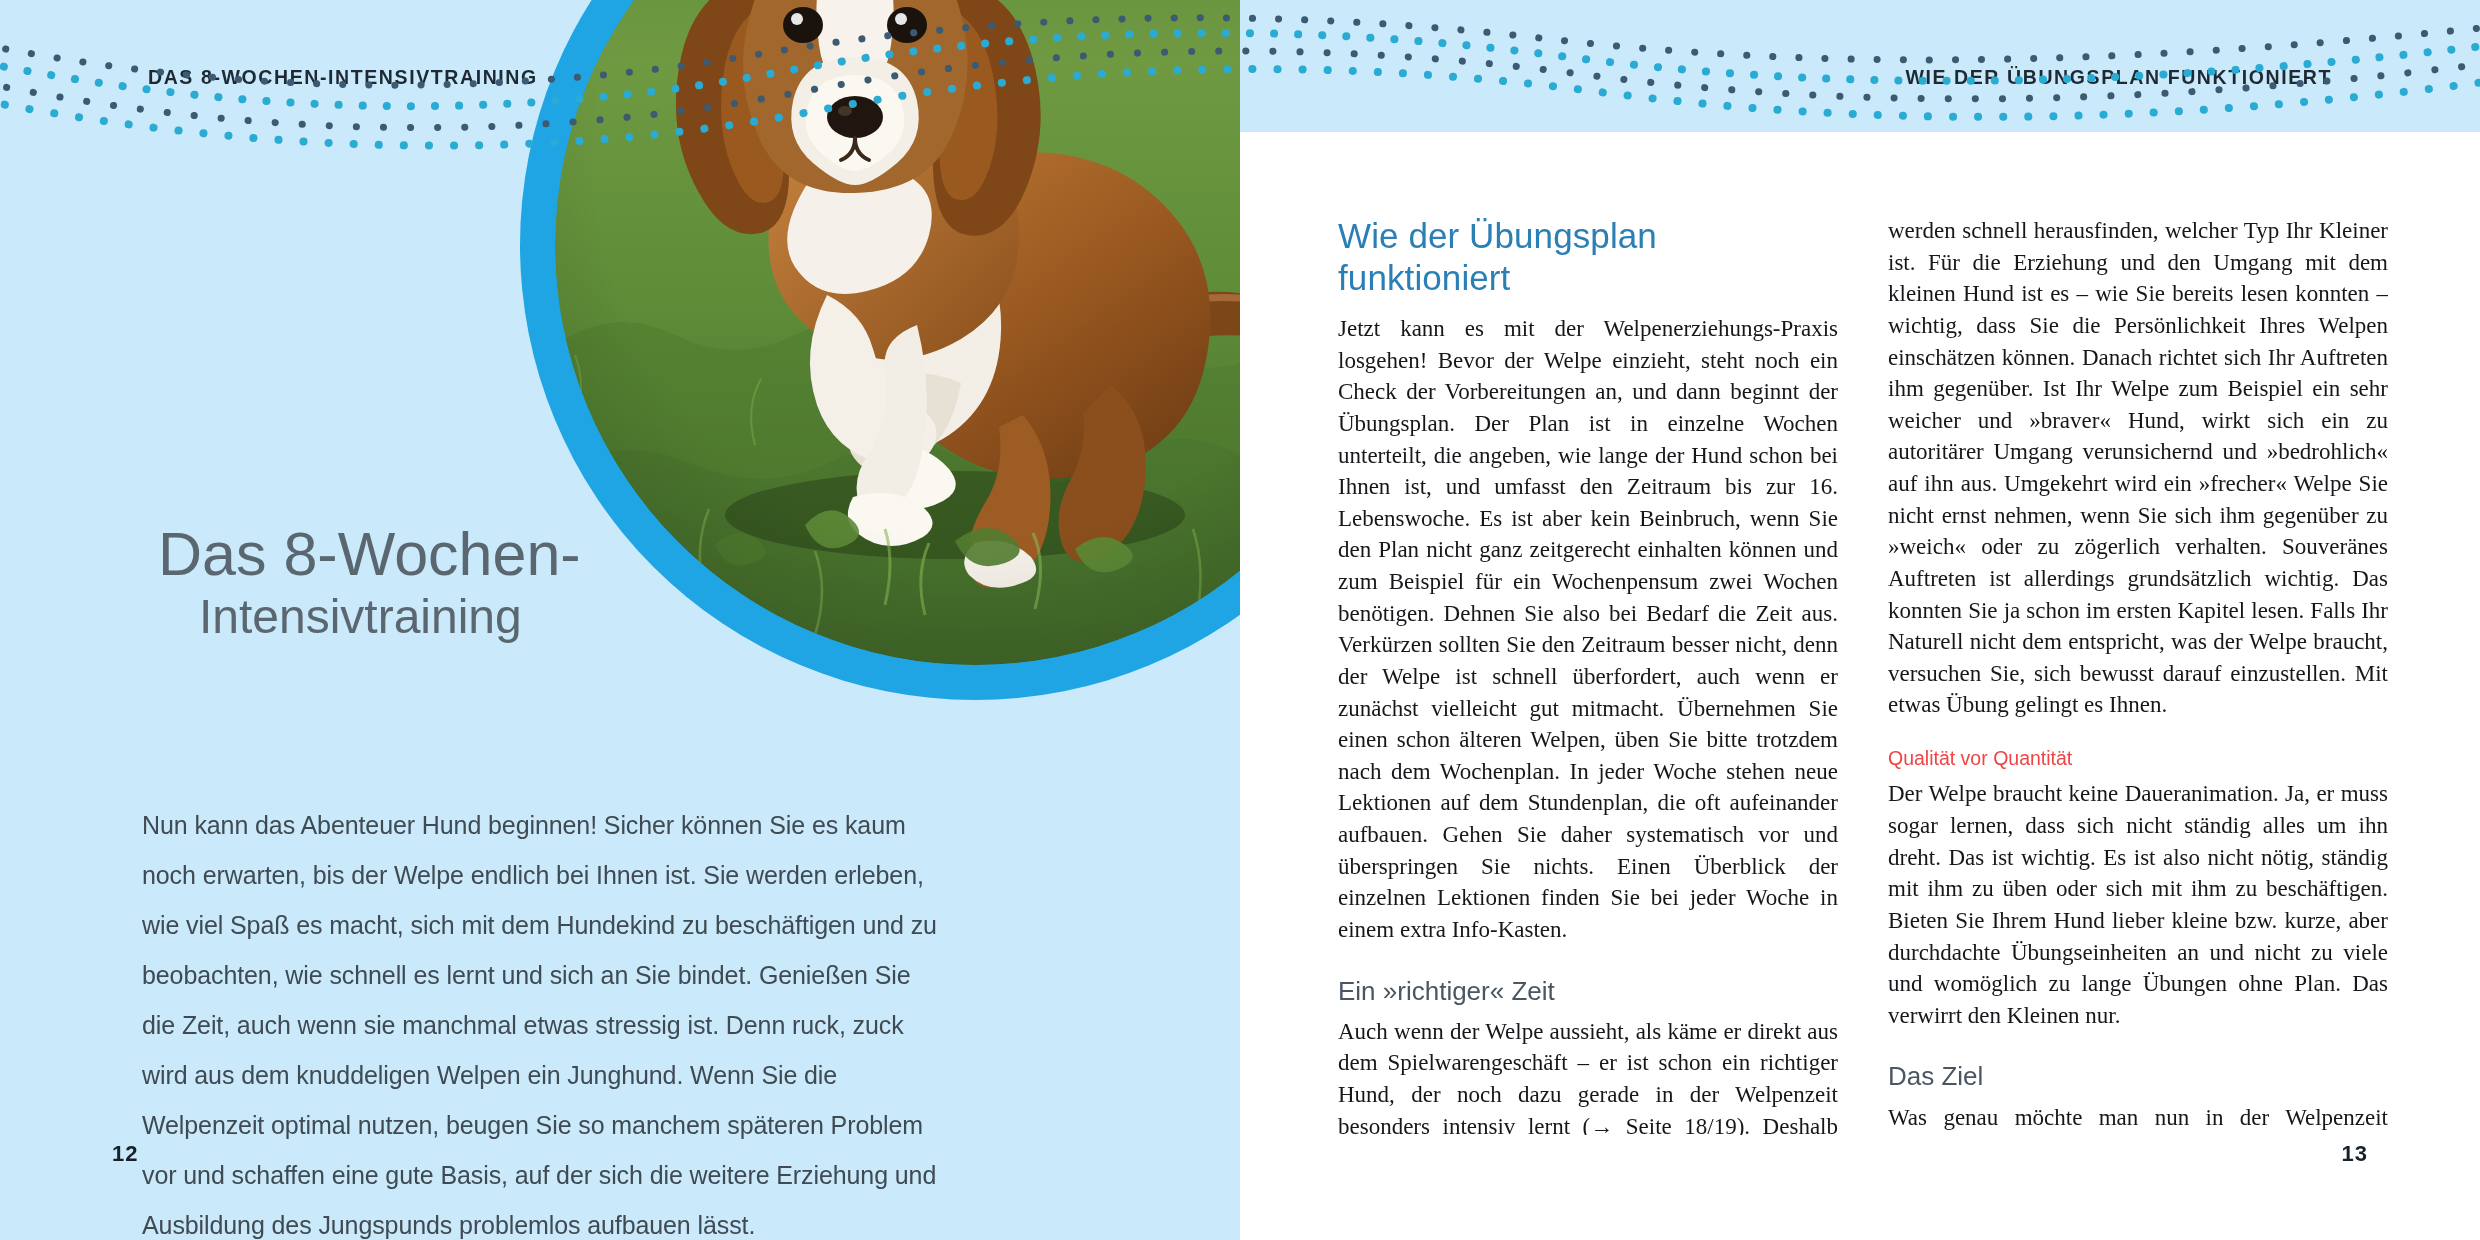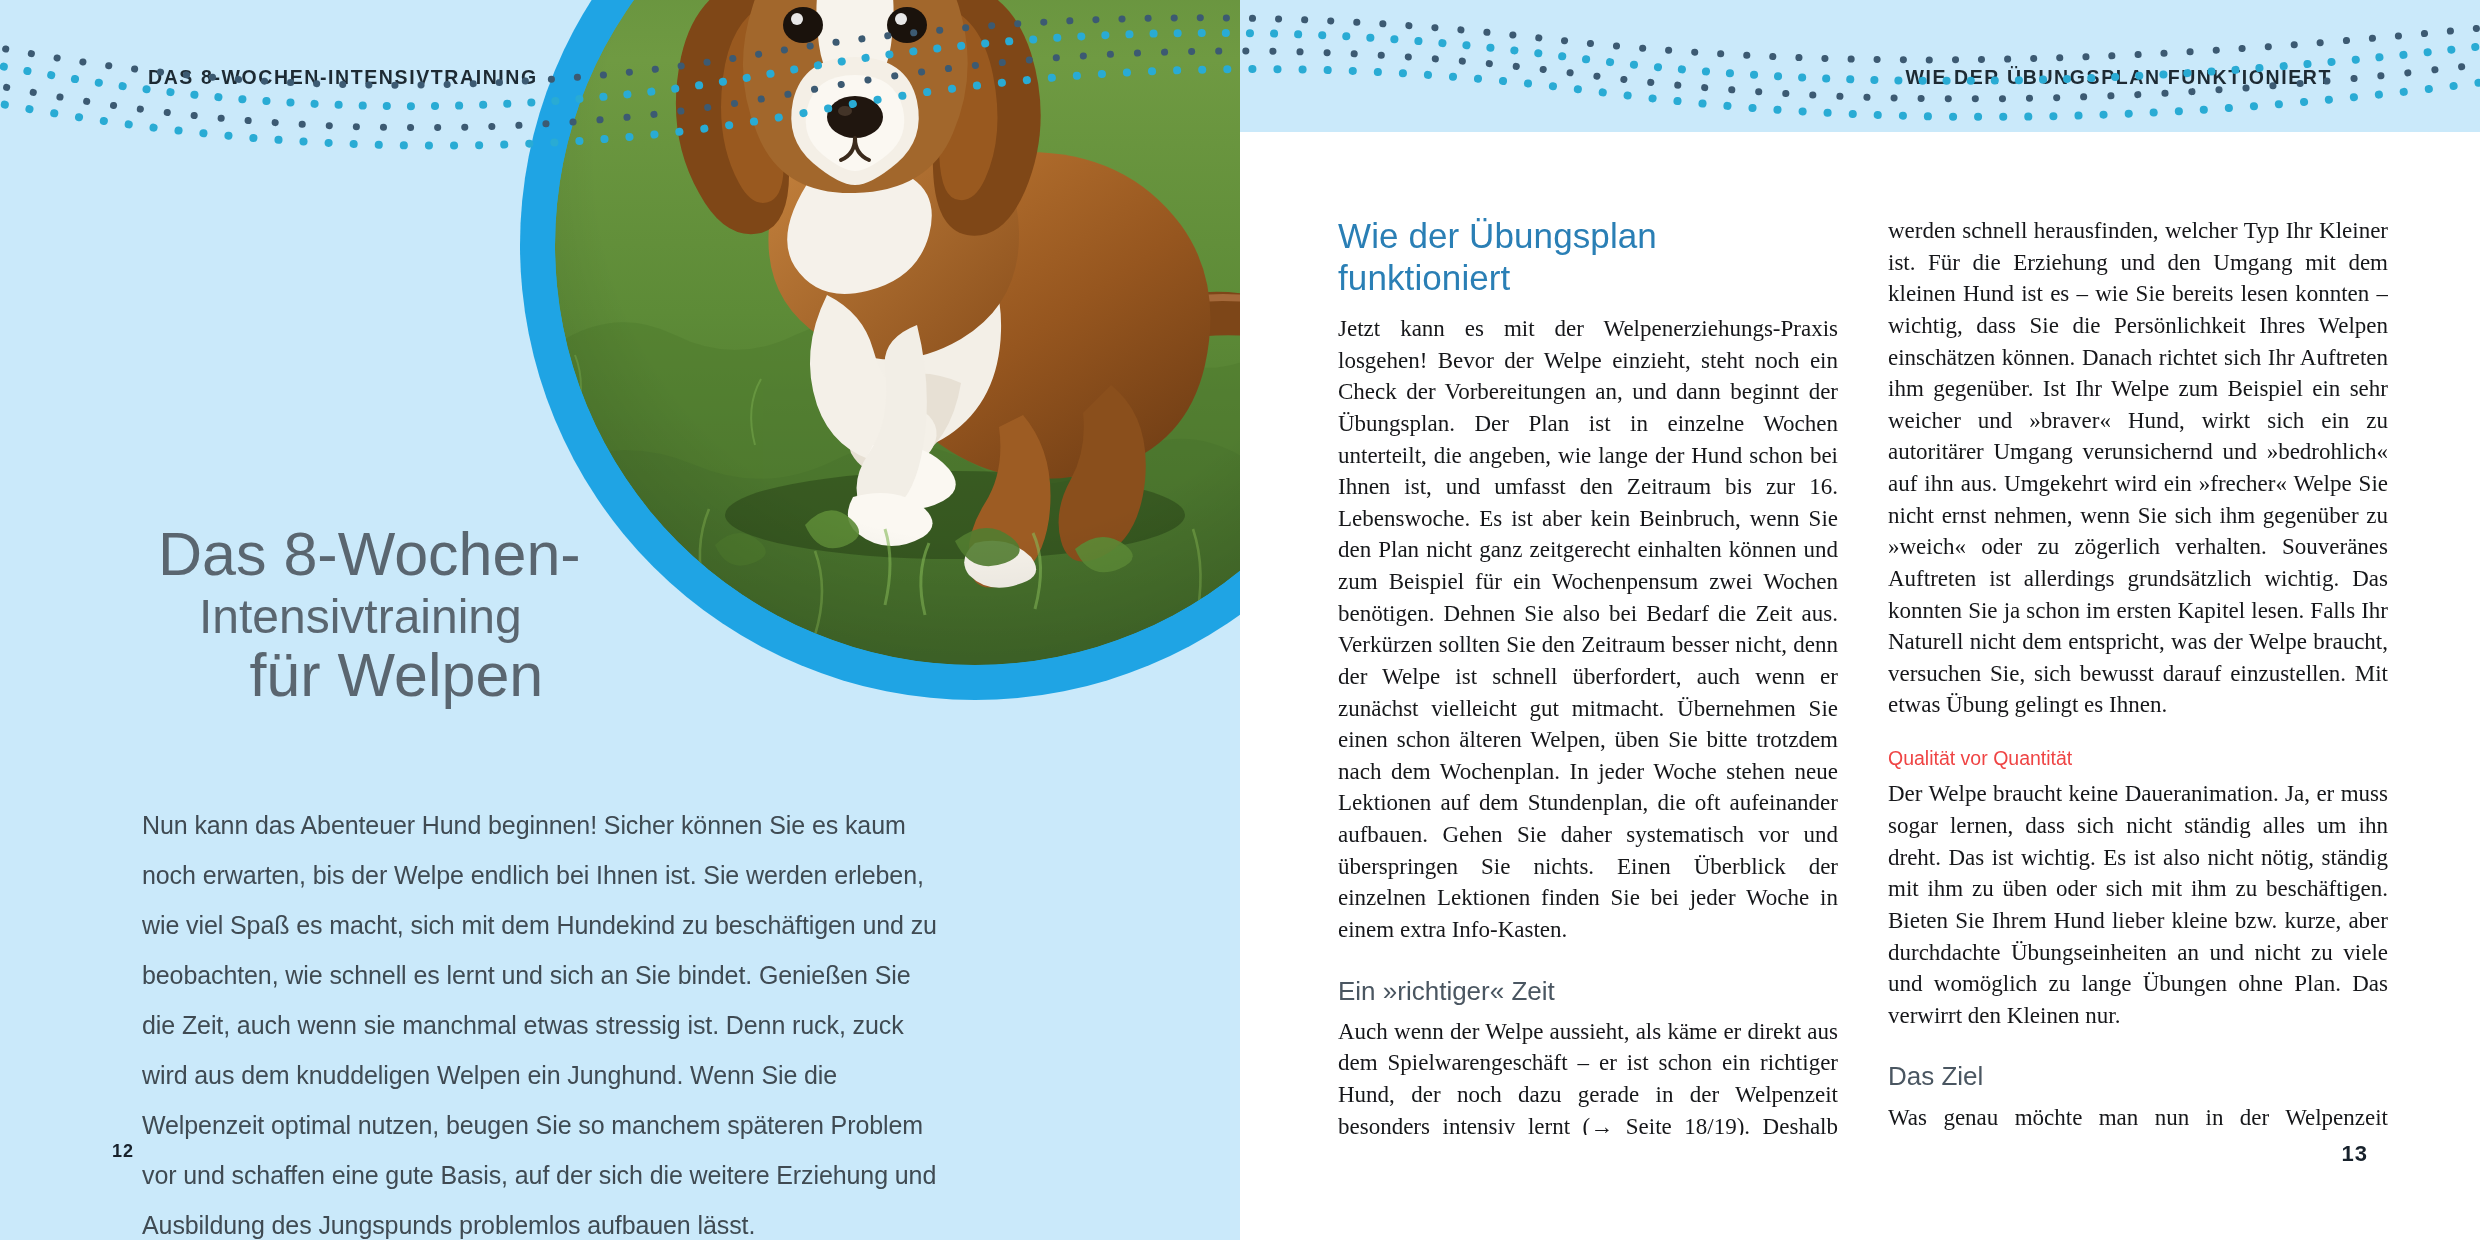--- a/index.html
+++ b/index.html
@@ -45,21 +45,21 @@
   .big-title .l2{display:block;font-size:48px;margin-top:8px;}
   .big-title .l3{display:block;font-size:61px;padding-left:72px;margin-top:2px;}
 
   .intro{
     position:absolute;left:142px;top:800px;width:800px;
     font-size:25px;line-height:2.0;color:#3f4a52;
     font-weight:400;letter-spacing:-0.1px;
   }
   .folio-left{
     position:absolute;left:112px;top:1141px;
-    font-size:18px;font-weight:700;color:#17212b;letter-spacing:1px;
+    font-size:22px;font-weight:700;color:#17212b;letter-spacing:1px;
   }
 
   
   .page-right{
     position:absolute;left:1240px;top:0;width:1240px;height:1240px;
     background:#ffffff;overflow:hidden;
   }
   .band{
     position:absolute;left:0;top:0;width:1240px;height:132px;
     background:#cae9fa;
@@ -234,21 +234,20 @@
           <rect width="840" height="840" fill="url(#vign)"></rect>
         </g>
       </svg>
     </div>
 
     <div class="running-head-left">DAS 8-WOCHEN-INTENSIVTRAINING</div>
 
     <div class="big-title">
       <span class="l1">Das 8-Wochen-</span>
       <span class="l2">Intensivtraining</span>
-      <span class="l3">für Welpen</span>
     </div>
 
     <div class="intro">Nun kann das Abenteuer Hund beginnen! Sicher können Sie es kaum noch erwarten, bis der Welpe endlich bei Ihnen ist. Sie werden erleben, wie viel Spaß es macht, sich mit dem Hundekind zu beschäftigen und zu beobachten, wie schnell es lernt und sich an Sie bindet. Genießen Sie die Zeit, auch wenn sie manchmal etwas stressig ist. Denn ruck, zuck wird aus dem knuddeligen Welpen ein Junghund. Wenn Sie die Welpenzeit optimal nutzen, beugen Sie so manchem späteren Problem vor und schaffen eine gute Basis, auf der sich die weitere Erziehung und Ausbildung des Jungspunds problemlos aufbauen lässt.</div>
 
     <div class="folio-left">12</div>
   </div>
 
   <div class="page-right">
     <div class="band"></div>
     <div class="running-head-right">WIE DER ÜBUNGSPLAN FUNKTIONIERT</div>

